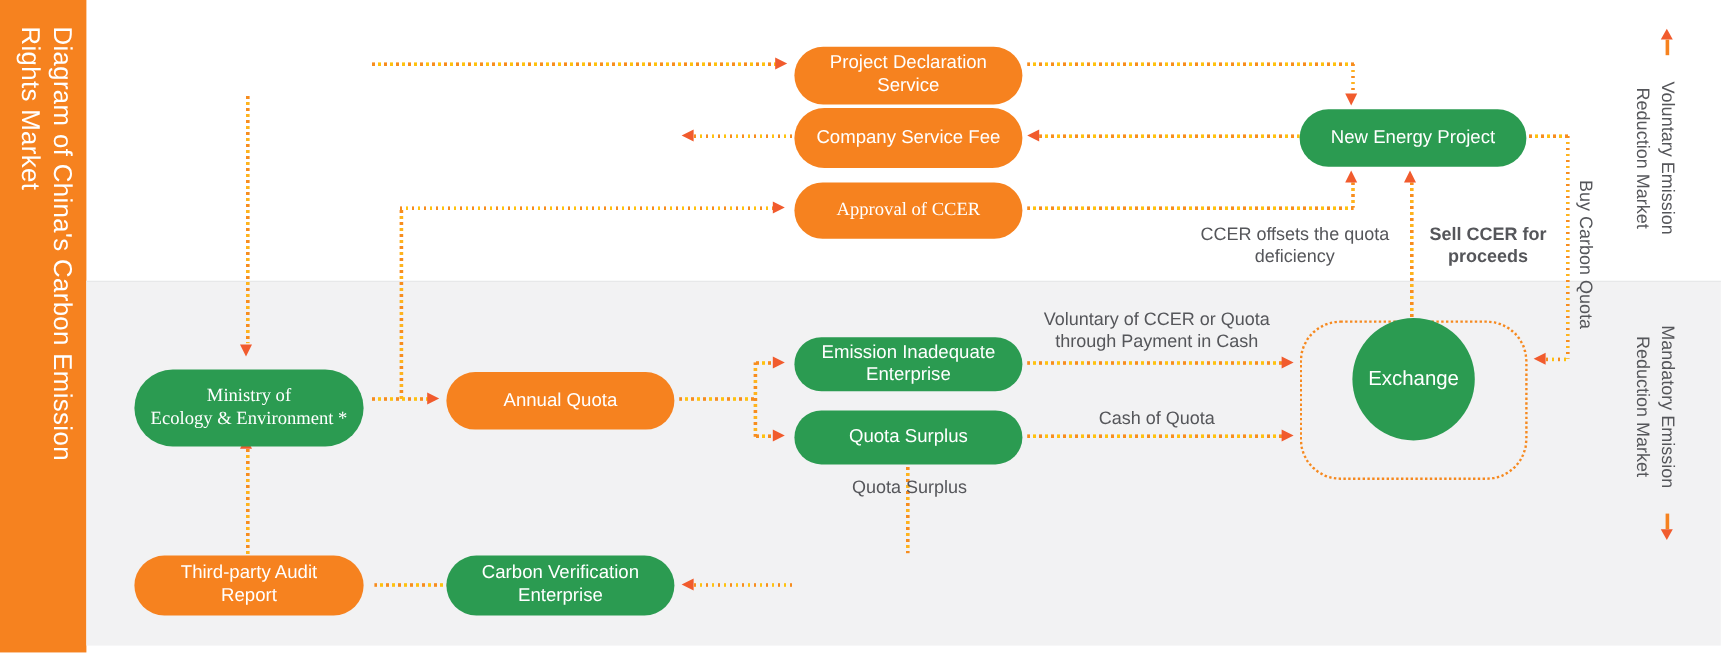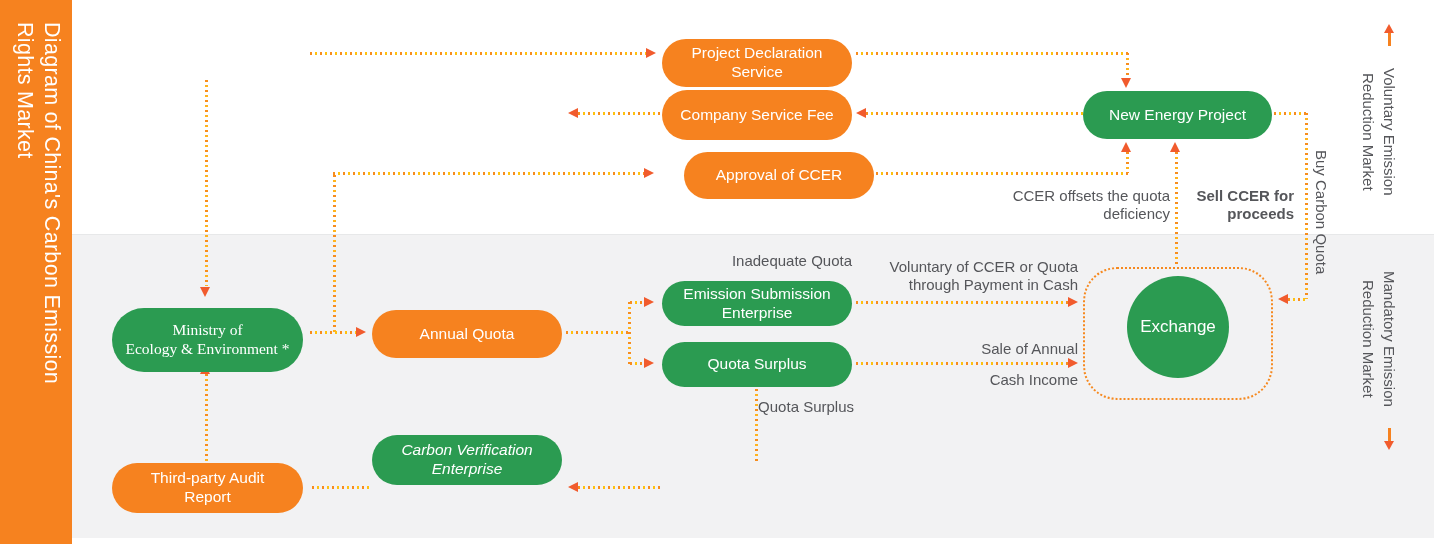--- a/index.html
+++ b/index.html
@@ -22,25 +22,25 @@
   .pill.o{background:#F6821F;}
   .pill.g{background:#2B9B51;}
   .hd{position:absolute;height:3px;background:repeating-linear-gradient(90deg,#F78D1E 0 2.4px,transparent 2.4px 5px,#FFC20E 5px 7.4px,transparent 7.4px 10px);}
   .vd{position:absolute;width:3px;background:repeating-linear-gradient(180deg,#F78D1E 0 2.4px,transparent 2.4px 5px,#FFB41E 5px 7.4px,transparent 7.4px 10px);}
   .ar{position:absolute;width:0;height:0;}
   .ar.r{border-top:5px solid transparent;border-bottom:5px solid transparent;border-left:10px solid #F15B2D;}
   .ar.l{border-top:5px solid transparent;border-bottom:5px solid transparent;border-right:10px solid #F15B2D;}
   .ar.u{border-left:5px solid transparent;border-right:5px solid transparent;border-bottom:10px solid #F15B2D;}
   .ar.d{border-left:5px solid transparent;border-right:5px solid transparent;border-top:10px solid #F15B2D;}
   .lbl{position:absolute;color:#55565A;font-size:15px;line-height:1.2;white-space:pre-line;}
-  .lbl.c{text-align:right;}
+  .lbl.c{text-align:center;}
   .vlbl{position:absolute;color:#55565A;font-size:15px;line-height:21px;white-space:pre-line;writing-mode:vertical-rl;text-align:center;}
   .exchange-rect{position:absolute;left:1083px;top:267px;width:190px;height:133px;border:2.5px dotted #F6891F;border-radius:34px;box-sizing:border-box;}
   .exchange-circle{
-    position:absolute;left:1127px;top:276px;width:102px;height:102px;border-radius:50%;
+    position:absolute;left:1127px;top:265px;width:102px;height:102px;border-radius:50%;
     background:#2B9B51;color:#fff;display:flex;align-items:center;justify-content:center;font-size:17px;
   }
   .rail-arrow{position:absolute;display:flex;flex-direction:column;align-items:center;}
   .rail-arrow .stem{width:3px;height:13px;background:#F6821F;}
   .rail-arrow .head-up{width:0;height:0;border-left:5.5px solid transparent;border-right:5.5px solid transparent;border-bottom:9px solid #F15B2D;}
   .rail-arrow .head-down{width:0;height:0;border-left:5.5px solid transparent;border-right:5.5px solid transparent;border-top:9px solid #F15B2D;}
 </style>
 </head>
 <body>
 
@@ -107,40 +107,38 @@
 
   <div class="hd" style="left:312px;top:486px;width:60px;"></div>
 
   <div class="vd" style="left:205px;top:374px;height:89px;"></div>
   <div class="ar u" style="left:200px;top:364px;"></div>
 
   <div class="pill o" style="left:662px;top:39px;width:190px;height:48px;">Project Declaration
 Service</div>
   <div class="pill o" style="left:662px;top:90px;width:190px;height:50px;">Company Service Fee</div>
   <div class="pill g" style="left:1083px;top:91px;width:189px;height:48px;">New Energy Project</div>
-  <div class="pill o" style="left:684px;top:152px;width:190px;height:47px;">Approval of CCER</div>
+  <div class="pill o" style="left:662px;top:152px;width:190px;height:47px;font-family:Liberation Serif, serif;">Approval of CCER</div>
   <div class="pill g" style="left:112px;top:308px;width:191px;height:64px;font-family:Liberation Serif, serif;">Ministry of
 Ecology &amp; Environment *</div>
   <div class="pill o" style="left:372px;top:310px;width:190px;height:48px;">Annual Quota</div>
-  <div class="pill g" style="left:662px;top:281px;width:190px;height:45px;">Emission Submission
+  <div class="pill g" style="left:662px;top:281px;width:190px;height:45px;">Emission Inadequate
 Enterprise</div>
   <div class="pill g" style="left:662px;top:342px;width:190px;height:45px;">Quota Surplus</div>
   <div class="pill o" style="left:112px;top:463px;width:191px;height:50px;">Third-party Audit
 Report</div>
-  <div class="pill g" style="left:372px;top:435px;width:190px;height:50px;font-style:italic;">Carbon Verification
+  <div class="pill g" style="left:372px;top:463px;width:190px;height:50px;">Carbon Verification
 Enterprise</div>
 
   <div class="exchange-rect"></div>
   <div class="exchange-circle">Exchange</div>
 
-  <div class="lbl c" style="left:662px;top:252px;width:190px;">Inadequate Quota</div>
   <div class="lbl c" style="left:850px;top:258px;width:228px;">Voluntary of CCER or Quota
 through Payment in Cash</div>
-  <div class="lbl c" style="left:850px;top:340px;width:228px;">Sale of Annual</div>
-  <div class="lbl c" style="left:850px;top:371px;width:228px;">Cash Income</div>
+  <div class="lbl c" style="left:850px;top:340px;width:228px;">Cash of Quota</div>
   <div class="lbl c" style="left:988px;top:187px;width:182px;">CCER offsets the quota
 deficiency</div>
   <div class="lbl c" style="left:1186px;top:187px;width:108px;font-weight:bold;">Sell CCER for
 proceeds</div>
   <div class="lbl c" style="left:662px;top:398px;width:192px;">Quota Surplus</div>
   <div class="vlbl" style="left:1311px;top:138px;height:148px;">Buy Carbon Quota</div>
 
   <div class="rail-arrow" style="left:1384px;top:24px;">
     <div class="head-up"></div>
       <div class="stem"></div>

